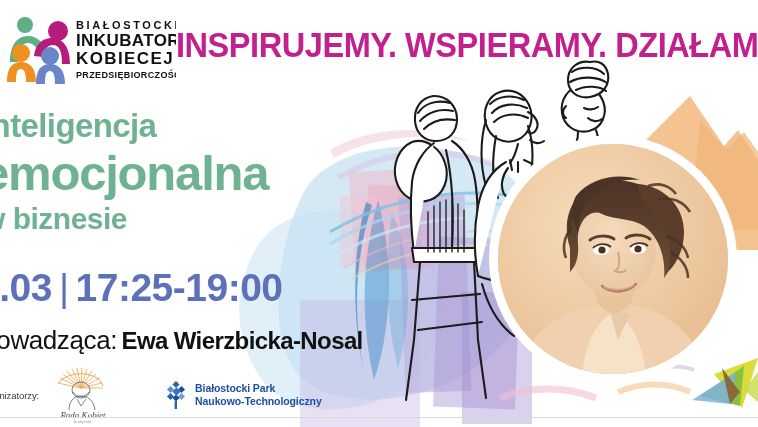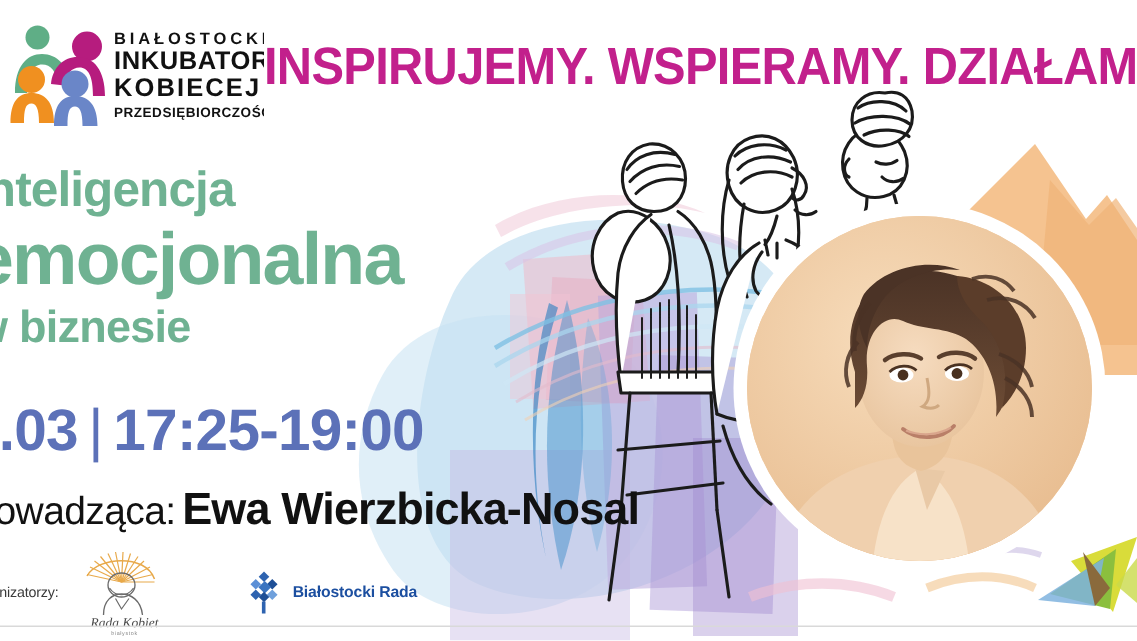--- a/index.html
+++ b/index.html
@@ -50,21 +50,21 @@
     color:#5C71B8;font-weight:bold;font-size:39px;line-height:44px;
     letter-spacing:-0.5px;white-space:nowrap;
   }
   .datetime .sep{font-weight:400;padding:0 7px;color:#5C71B8;}
 
   .presenter{
     position:absolute;left:-26px;top:322px;
     white-space:nowrap;color:#111;
   }
   .presenter .p-label{font-size:26px;line-height:36px;font-weight:400;letter-spacing:-0.4px;}
-  .presenter .p-name{font-size:30px;line-height:36px;font-weight:bold;letter-spacing:-0.6px;}
+  .presenter .p-name{font-size:24px;line-height:36px;font-weight:bold;letter-spacing:-0.6px;}
 
   
   .org{position:absolute;left:-14px;top:366px;display:flex;align-items:center;gap:8px;}
   .org-label{font-size:9.5px;color:#3a3a3a;letter-spacing:-0.1px;}
   .org-logo-rada{width:72px;height:58px;}
   .org-logo-bpnt{display:flex;align-items:center;gap:6px;margin-left:36px;}
   .bpnt-mark{width:26px;height:30px;}
   .bpnt-text{
     color:#1C4FA0;font-weight:bold;font-size:10.5px;line-height:13px;
     letter-spacing:-0.1px;white-space:nowrap;
@@ -310,21 +310,22 @@
           <rect x="5.0" y="7" width="5" height="5" transform="rotate(45 7.5 9.5)" fill="#5B8FD6"></rect>
           <rect x="16.0" y="7" width="5" height="5" transform="rotate(45 18.5 9.5)" fill="#1E4F96"></rect>
           <rect x="10.5" y="8.5" width="6" height="6" transform="rotate(45 13.5 11.5)" fill="#3A74C0"></rect>
           <rect x="5.0" y="14" width="5" height="5" transform="rotate(45 7.5 16.5)" fill="#2E63B0"></rect>
           <rect x="16.0" y="14" width="5" height="5" transform="rotate(45 18.5 16.5)" fill="#6FA0DC"></rect>
           <rect x="10.5" y="15.5" width="5" height="5" transform="rotate(45 13 18)" fill="#1E4F96"></rect>
           <rect x="11.6" y="21" width="2.4" height="8" fill="#2E63B0"></rect>
         </g>
       </svg>
       <div class="bpnt-text">
-        <div>Białostocki Rada</div>
+        <div>Białostocki Park</div>
+        <div>Naukowo-Technologiczny</div>
       </div>
     </div>
   </div>
 
   <div class="footer-rule"></div>
 
   <div class="portrait">
     <div class="portrait-inner">
       <svg viewBox="0 0 230 230" width="230" height="230" xmlns="http://www.w3.org/2000/svg">
         <rect x="0" y="0" width="230" height="230" fill="url(#gBack)"></rect>

